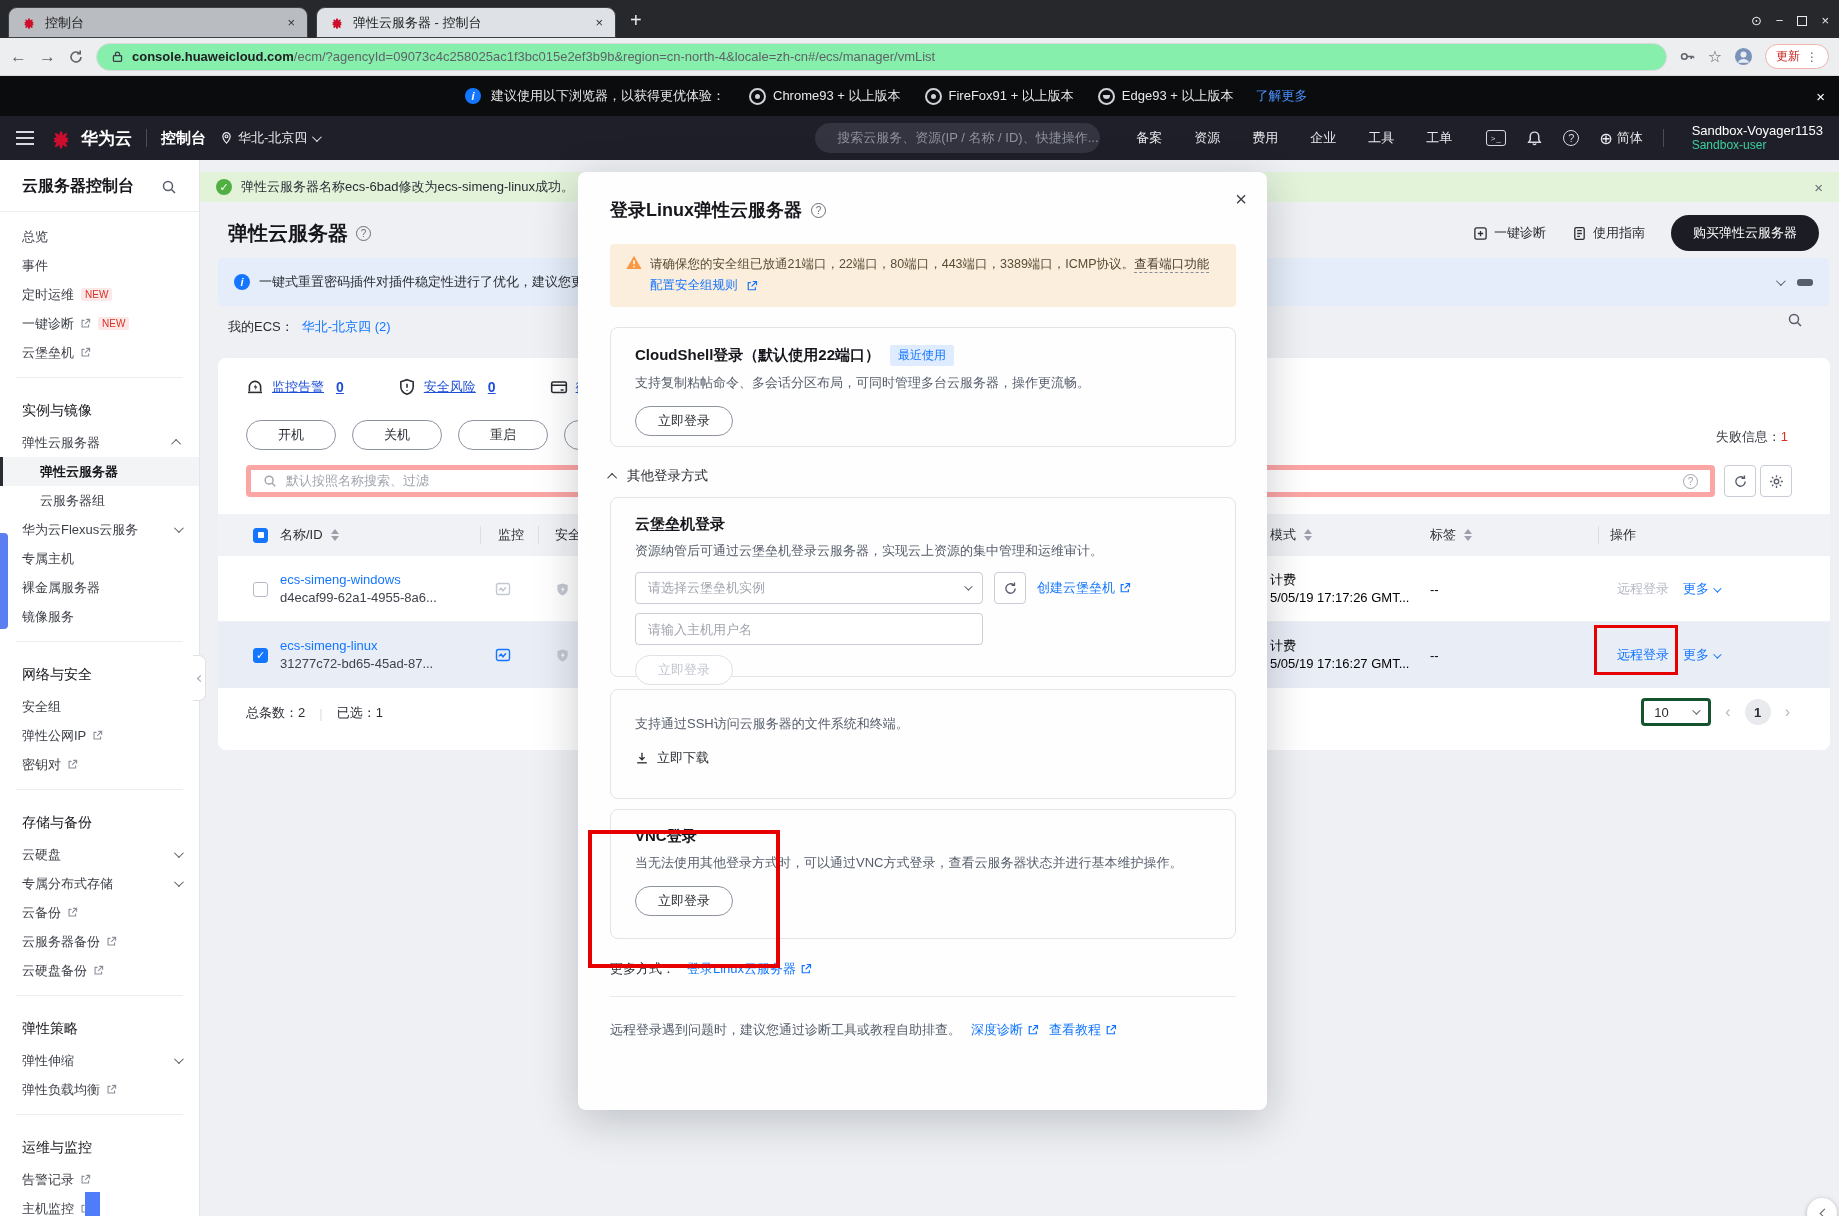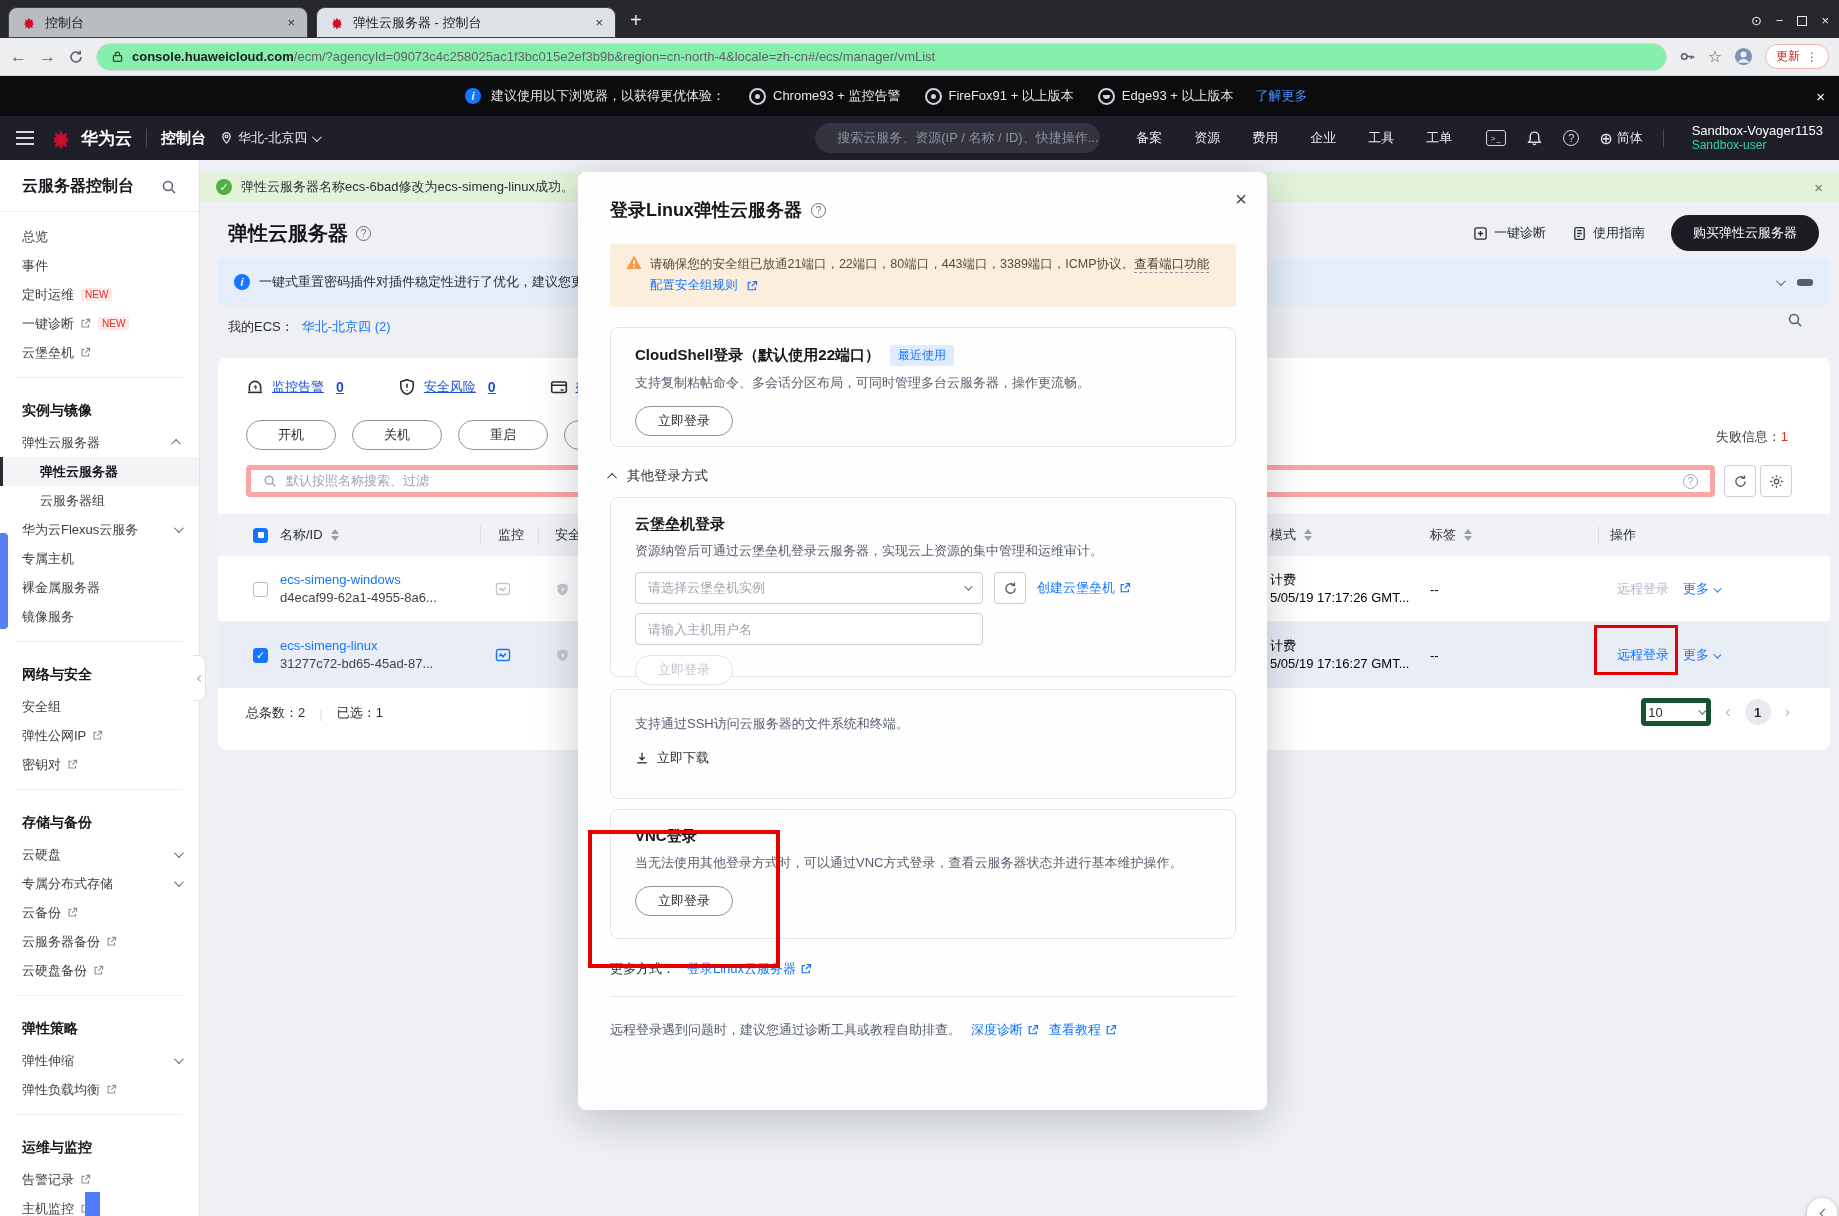--- a/index.html
+++ b/index.html
@@ -55,21 +55,21 @@
   .account { margin-left:14px; text-align:left; line-height:15px; }
   .account .acc1 { color:#fff; font-size:13px; }
   .account .acc2 { color:#3ad29f; font-size:12px; }
 
   
   .sidebar { position:absolute; left:0; top:160px; width:200px; height:1056px; background:#fff; border-right:1px solid #e4e5e8; padding-top:16px; overflow:hidden; }
   .sb-title { display:flex; align-items:center; justify-content:space-between; padding:0 22px 14px 22px; font-size:16px; font-weight:bold; color:#16161c; border-bottom:1px solid #eceded; }
   .sb-item { display:flex; align-items:center; height:29px; padding:0 18px 0 22px; font-size:13px; color:#3c3f47; }
   .sb-item.child { padding-left:40px; }
   .sb-item.selected { font-weight:bold; color:#16161c; background:#f3f4f5; border-left:3px solid #2b2b33; padding-left:37px; }
-  .sb-sec { padding:14px 22px 8px 22px; font-size:14px; font-weight:bold; color:#16161c; }
+  .sb-sec { padding:14px 22px 8px 22px; font-size:14px; font-weight:normal; color:#16161c; }
   .sb-div { height:1px; background:#ededee; margin:10px 16px; }
   .newbadge { margin-left:7px; background:#fde8e8; color:#d93026; font-size:10px; padding:1px 4px; border-radius:2px; }
   .extic { margin-left:6px; color:#8a8e99; display:inline-flex; }
   .sb-chev { margin-left:auto; }
   .chev { display:inline-block; width:7px; height:7px; border-right:1.5px solid #5c5f66; border-bottom:1.5px solid #5c5f66; transform:rotate(45deg) translateY(-2px); }
   .chev.up { transform:rotate(-135deg) translateY(-2px); }
 
   
   .main { position:absolute; left:200px; top:160px; right:0; bottom:0; }
   .toast { position:absolute; left:0; right:0; top:12px; height:30px; background:#e2f3da; display:flex; align-items:center; gap:9px; padding:0 16px; font-size:13px; color:#2a2d33; }
@@ -114,21 +114,21 @@
   .namecell { flex-direction:column; align-items:flex-start !important; justify-content:center; line-height:18px; }
   .idtxt { color:#40434c; }
   .cb { width:15px; height:15px; border-radius:3px; border:1px solid #b4bac6; background:#fff; }
   .cb.ind { background:#1476ff; border-color:#1476ff; position:relative; }
   .cb.ind::after { content:""; position:absolute; left:3.5px; top:3.5px; width:6px; height:6px; background:#fff; border-radius:1px; }
   .cb.chk { background:#1476ff; border-color:#1476ff; color:#fff; font-size:11px; display:flex; align-items:center; justify-content:center; }
   .opdisabled { color:#b4bac6; }
   .oplink { color:#1476ff; }
   .tfoot { position:absolute; top:346px; left:28px; font-size:13px; color:#2a2d33; display:flex; gap:14px; align-items:center; }
   .pgn { position:absolute; top:340px; right:40px; display:flex; align-items:center; gap:14px; font-size:13px; color:#2a2d33; }
-  .pgsize { width:70px; height:28px; border:5px solid #14532d; border-radius:4px; display:flex; align-items:center; justify-content:space-between; padding:0 2px; background:#fff;margin-left:20px; }
+  .pgsize { width:70px; height:28px; border:3px solid #14532d; border-radius:4px; display:flex; align-items:center; justify-content:space-between; padding:0 10px; background:#fff;margin-left:20px; }
   .pgarrow { color:#b4bac6; font-size:16px; }
   .pgnum { width:26px; height:26px; border-radius:50%; background:#e8eaee; display:flex; align-items:center; justify-content:center; font-weight:bold; }
 
   
   .modal { position:absolute; left:578px; top:172px; width:689px; height:938px; background:#fdfefd; border-radius:8px; box-shadow:0 10px 44px rgba(15,20,30,.22); padding:26px 31px 0 32px; }
   .mclose { position:absolute; top:16px; right:20px; font-size:20px; color:#40434c; }
   .mtitle { font-size:18px; font-weight:bold; color:#16161c; display:flex; align-items:center; gap:9px; }
   .mwarn { margin-top:22px; background:#fbeedd; border-radius:4px; padding:11px 16px 12px 16px; font-size:12.5px; color:#594c33; line-height:19px; }
   .mwarn .l1 { display:flex; gap:8px; align-items:flex-start; }
   .portlink { border-bottom:1px dashed #8a8e99; padding-bottom:1px; color:#473d2b; }
@@ -238,21 +238,21 @@
         </span>
     </div>
   </div>
 
   <div class="notifbar">
     <div class="inner">
       <span class="binfo">i</span>
       <span>建议使用以下浏览器，以获得更优体验：</span>
       <span class="browseritem">
           <span class="bicon"></span>
-          <span>Chrome93 + 监控告警</span>
+          <span>Chrome93 + 以上版本</span>
         </span>
       <span class="browseritem">
           <span class="bicon"></span>
           <span>FireFox91 + 以上版本</span>
         </span>
       <span class="browseritem">
           <span class="bicon edge"></span>
           <span>Edge93 + 以上版本</span>
         </span>
       <span class="notif-more">了解更多</span>

